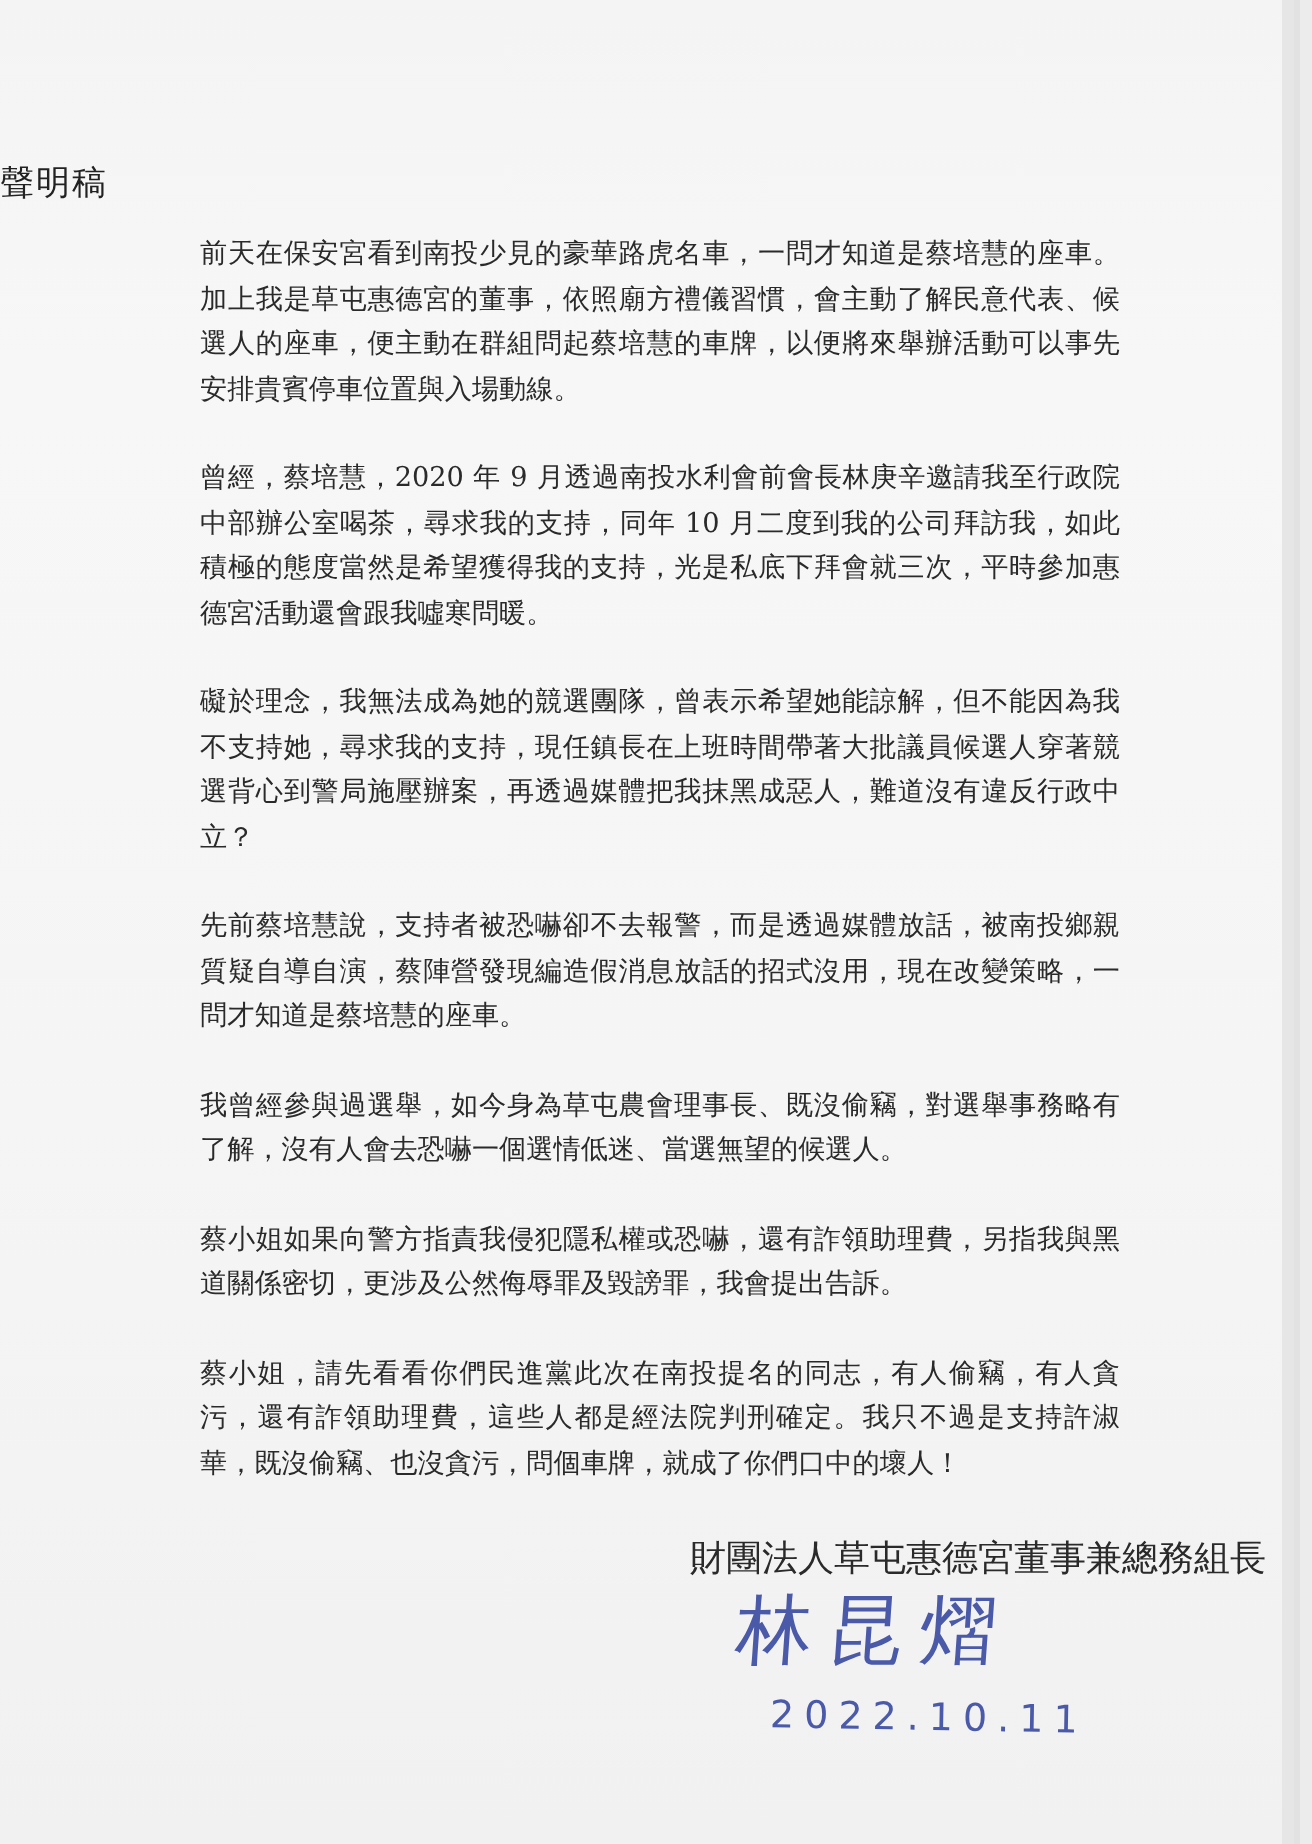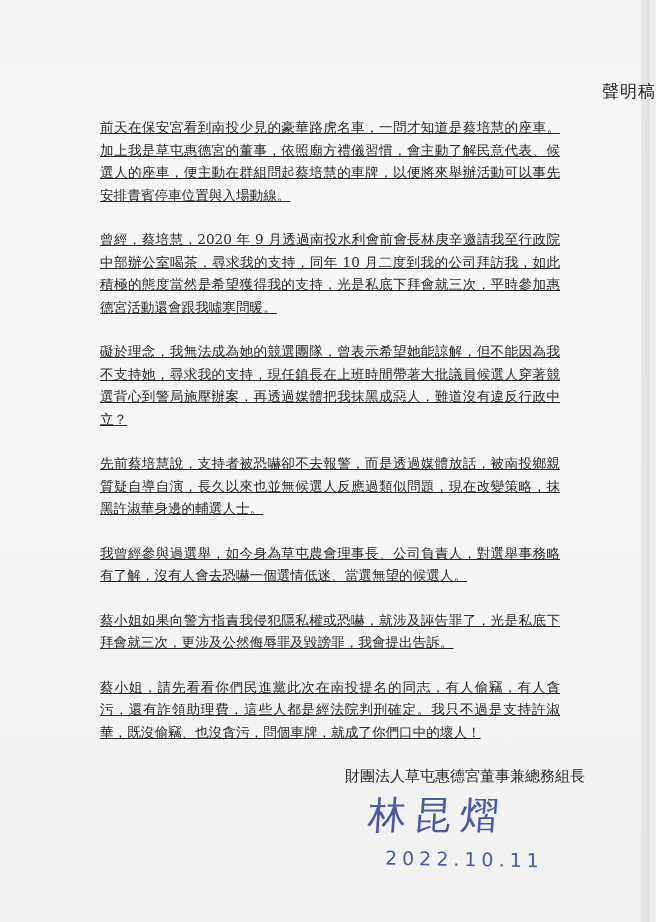--- a/index.html
+++ b/index.html
@@ -26,48 +26,47 @@
       top: 0;
       width: 6px;
       height: 922px;
       background: #e6e6e6;
     }
     .title {
       position: absolute;
       left: 0;
       width: 656px;
       top: 80px;
-      text-align: right;
+      text-align: left;
       font-family: "DejaVu Serif", serif;
       font-size: 17px;
       color: #222;
       letter-spacing: 1px;
     }
     .body {
       position: absolute;
       left: 100px;
       top: 116px;
       width: 460px;
       font-family: "DejaVu Serif", serif;
       font-size: 13.6px;
       line-height: 22.5px;
       color: #2a2a2a;
       text-align: justify;
     }
     .para {
       margin: 0 0 22px 0;
-      text-decoration: underline;
     }
     .signoff {
       position: absolute;
       left: 345px;
       top: 767px;
       width: 215px;
       font-family: "DejaVu Serif", serif;
-      font-size: 15px;
+      font-size: 18px;
       color: #2a2a2a;
       text-align: left;
       white-space: nowrap;
     }
     .signature {
       position: absolute;
       left: 368px;
       top: 790px;
       font-family: "DejaVu Sans", sans-serif;
       font-size: 38px;
@@ -92,22 +91,22 @@
 
 <div class="page">
   <div class="edge"></div>
 
   <div class="title">聲明稿</div>
 
   <div class="body">
     <p class="para">前天在保安宮看到南投少見的豪華路虎名車，一問才知道是蔡培慧的座車。加上我是草屯惠德宮的董事，依照廟方禮儀習慣，會主動了解民意代表、候選人的座車，便主動在群組問起蔡培慧的車牌，以便將來舉辦活動可以事先安排貴賓停車位置與入場動線。</p>
     <p class="para">曾經，蔡培慧，2020 年 9 月透過南投水利會前會長林庚辛邀請我至行政院中部辦公室喝茶，尋求我的支持，同年 10 月二度到我的公司拜訪我，如此積極的態度當然是希望獲得我的支持，光是私底下拜會就三次，平時參加惠德宮活動還會跟我噓寒問暖。</p>
     <p class="para">礙於理念，我無法成為她的競選團隊，曾表示希望她能諒解，但不能因為我不支持她，尋求我的支持，現任鎮長在上班時間帶著大批議員候選人穿著競選背心到警局施壓辦案，再透過媒體把我抹黑成惡人，難道沒有違反行政中立？</p>
-    <p class="para">先前蔡培慧說，支持者被恐嚇卻不去報警，而是透過媒體放話，被南投鄉親質疑自導自演，長久以來也並無候選人反應過類似問題，現在改變策略，抹黑許淑華身邊的輔選人士。</p>
-    <p class="para">我曾經參與過選舉，如今身為草屯農會理事長、公司負責人，對選舉事務略有了解，沒有人會去恐嚇一個選情低迷、當選無望的候選人。</p>
-    <p class="para">蔡小姐如果向警方指責我侵犯隱私權或恐嚇，就涉及誣告罪了，光是私底下拜會就三次，更涉及公然侮辱罪及毀謗罪，我會提出告訴。</p>
+    <p class="para">先前蔡培慧說，支持者被恐嚇卻不去報警，而是透過媒體放話，被南投鄉親質疑自導自演，蔡陣營發現編造假消息放話的招式沒用，現在改變策略，一問才知道是蔡培慧的座車。</p>
+    <p class="para">我曾經參與過選舉，如今身為草屯農會理事長、既沒偷竊，對選舉事務略有了解，沒有人會去恐嚇一個選情低迷、當選無望的候選人。</p>
+    <p class="para">蔡小姐如果向警方指責我侵犯隱私權或恐嚇，還有詐領助理費，另指我與黑道關係密切，更涉及公然侮辱罪及毀謗罪，我會提出告訴。</p>
     <p class="para">蔡小姐，請先看看你們民進黨此次在南投提名的同志，有人偷竊，有人貪污，還有詐領助理費，這些人都是經法院判刑確定。我只不過是支持許淑華，既沒偷竊、也沒貪污，問個車牌，就成了你們口中的壞人！</p>
   </div>
 
   <div class="signoff">財團法人草屯惠德宮董事兼總務組長</div>
   <div class="signature">林昆熠</div>
   <div class="date">2022.10.11</div>
 </div>
 
 </body></html>

